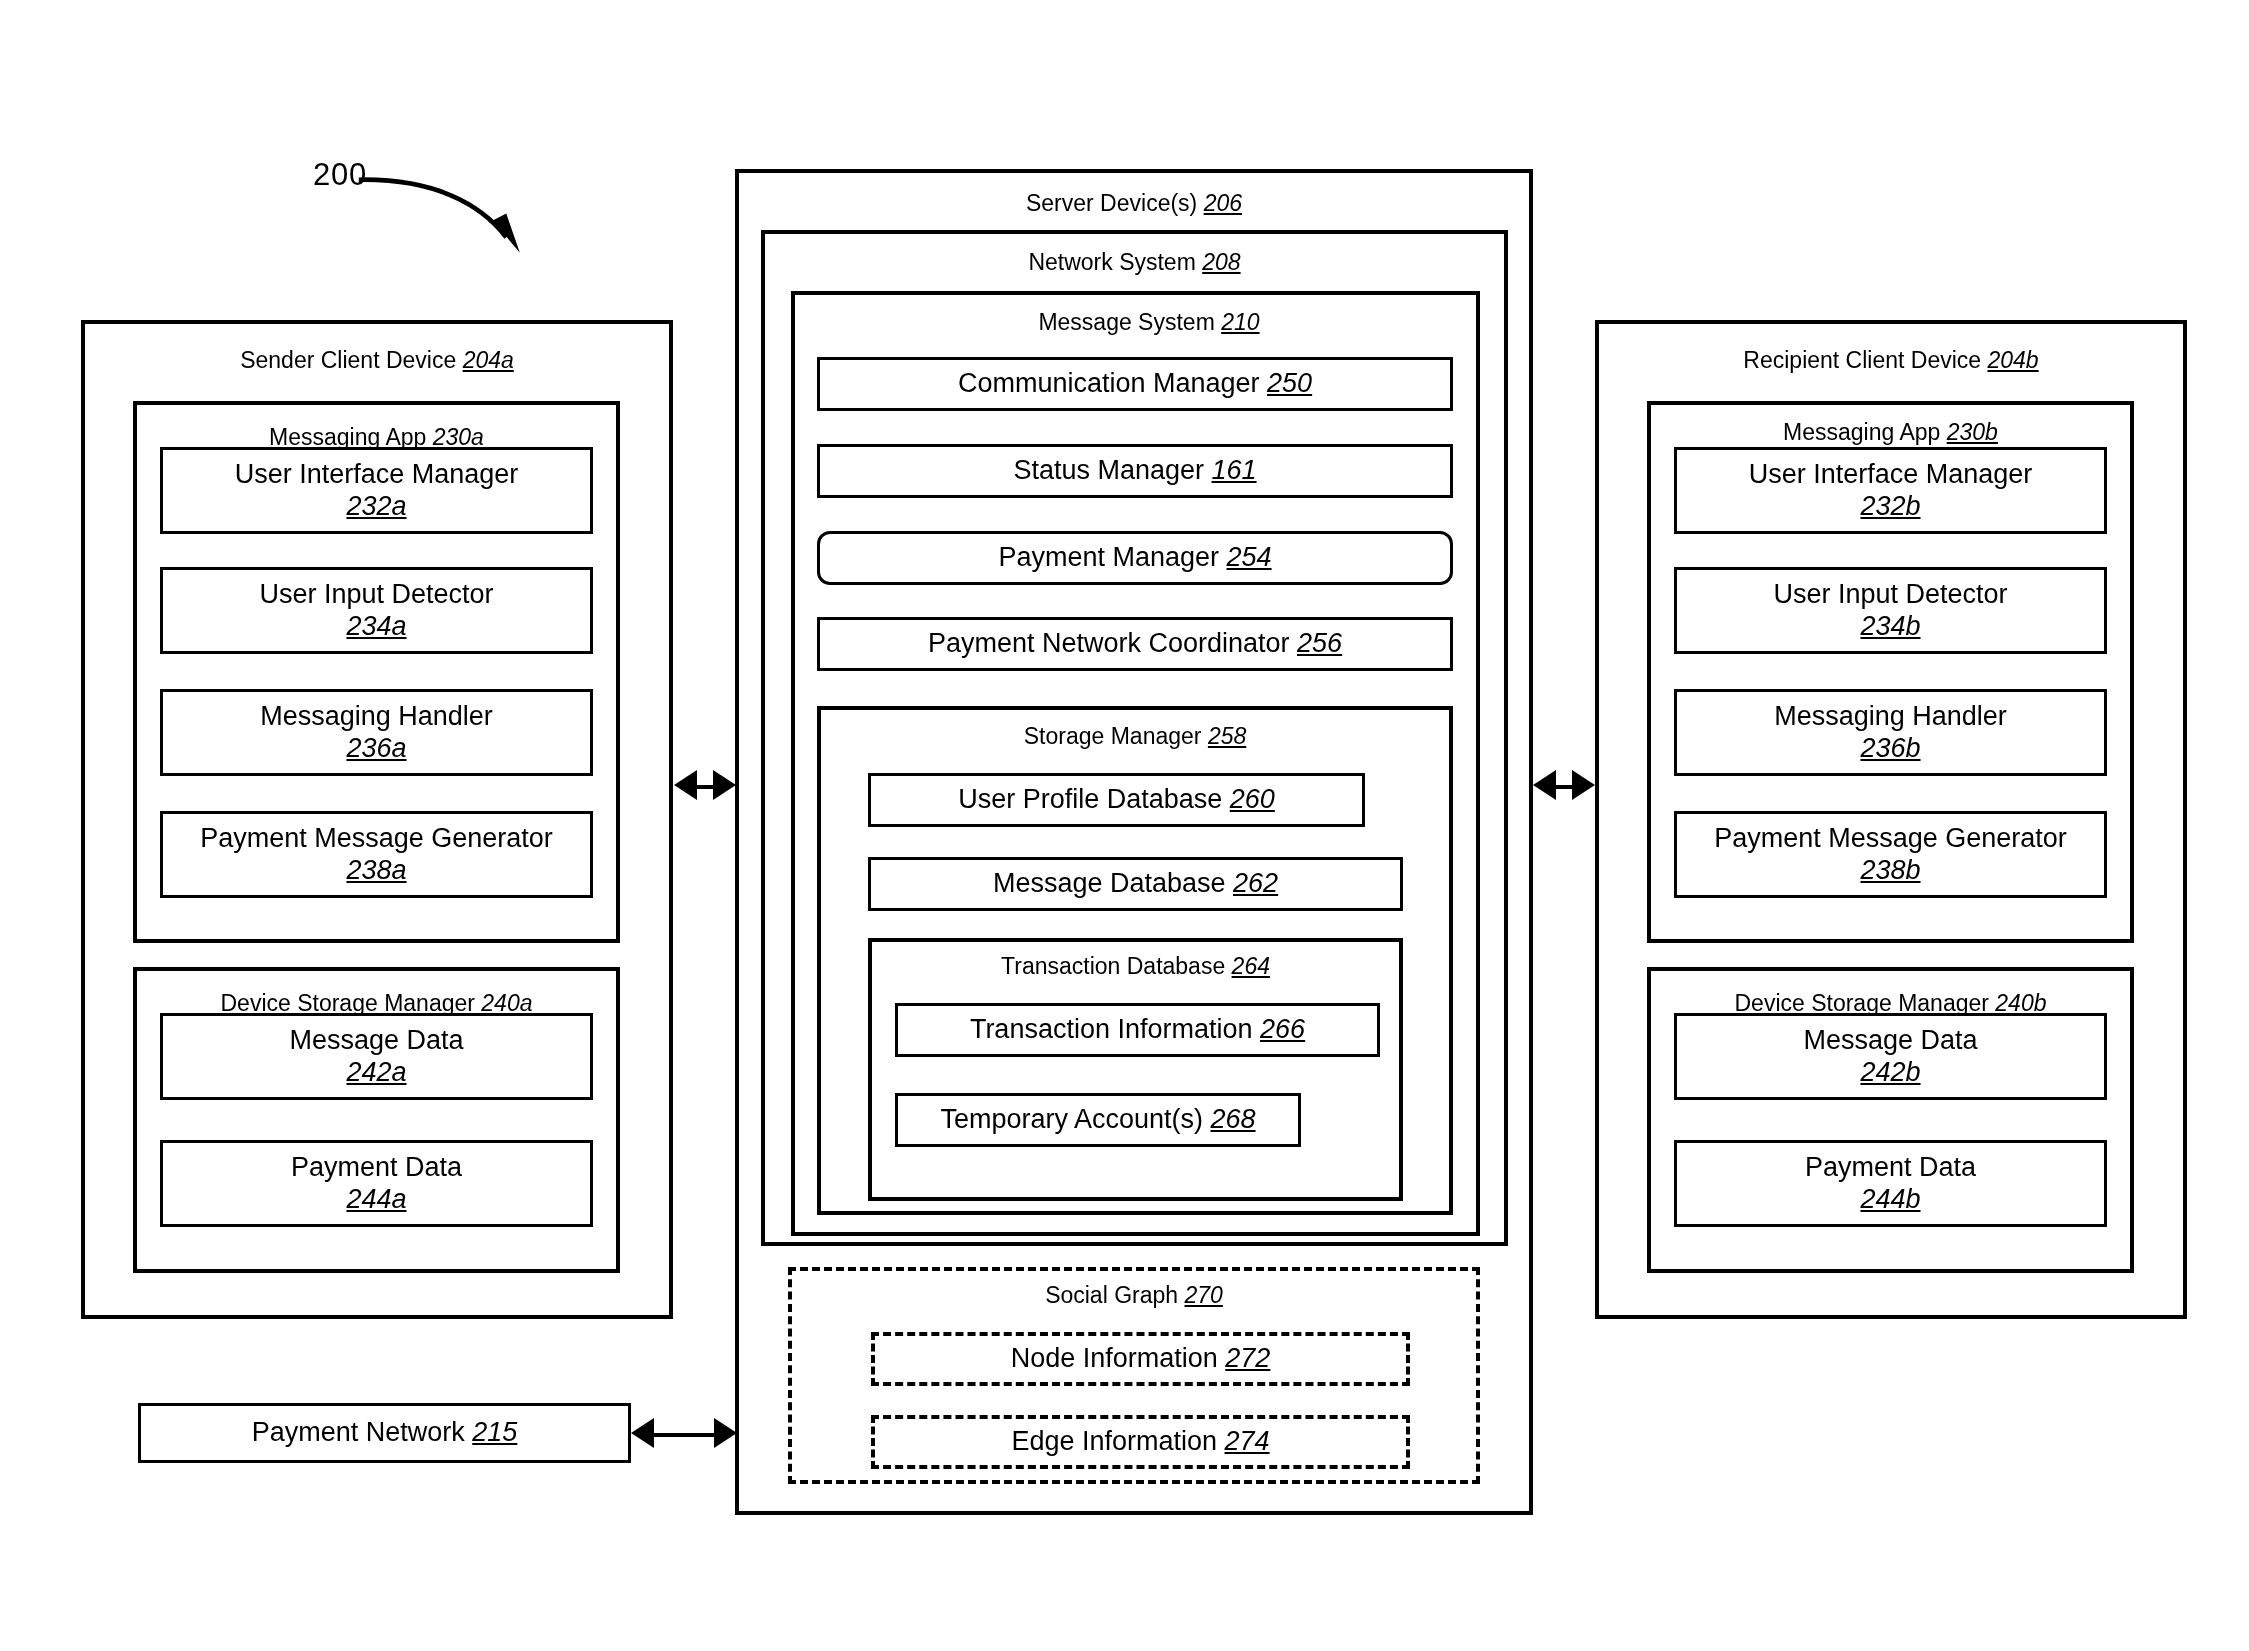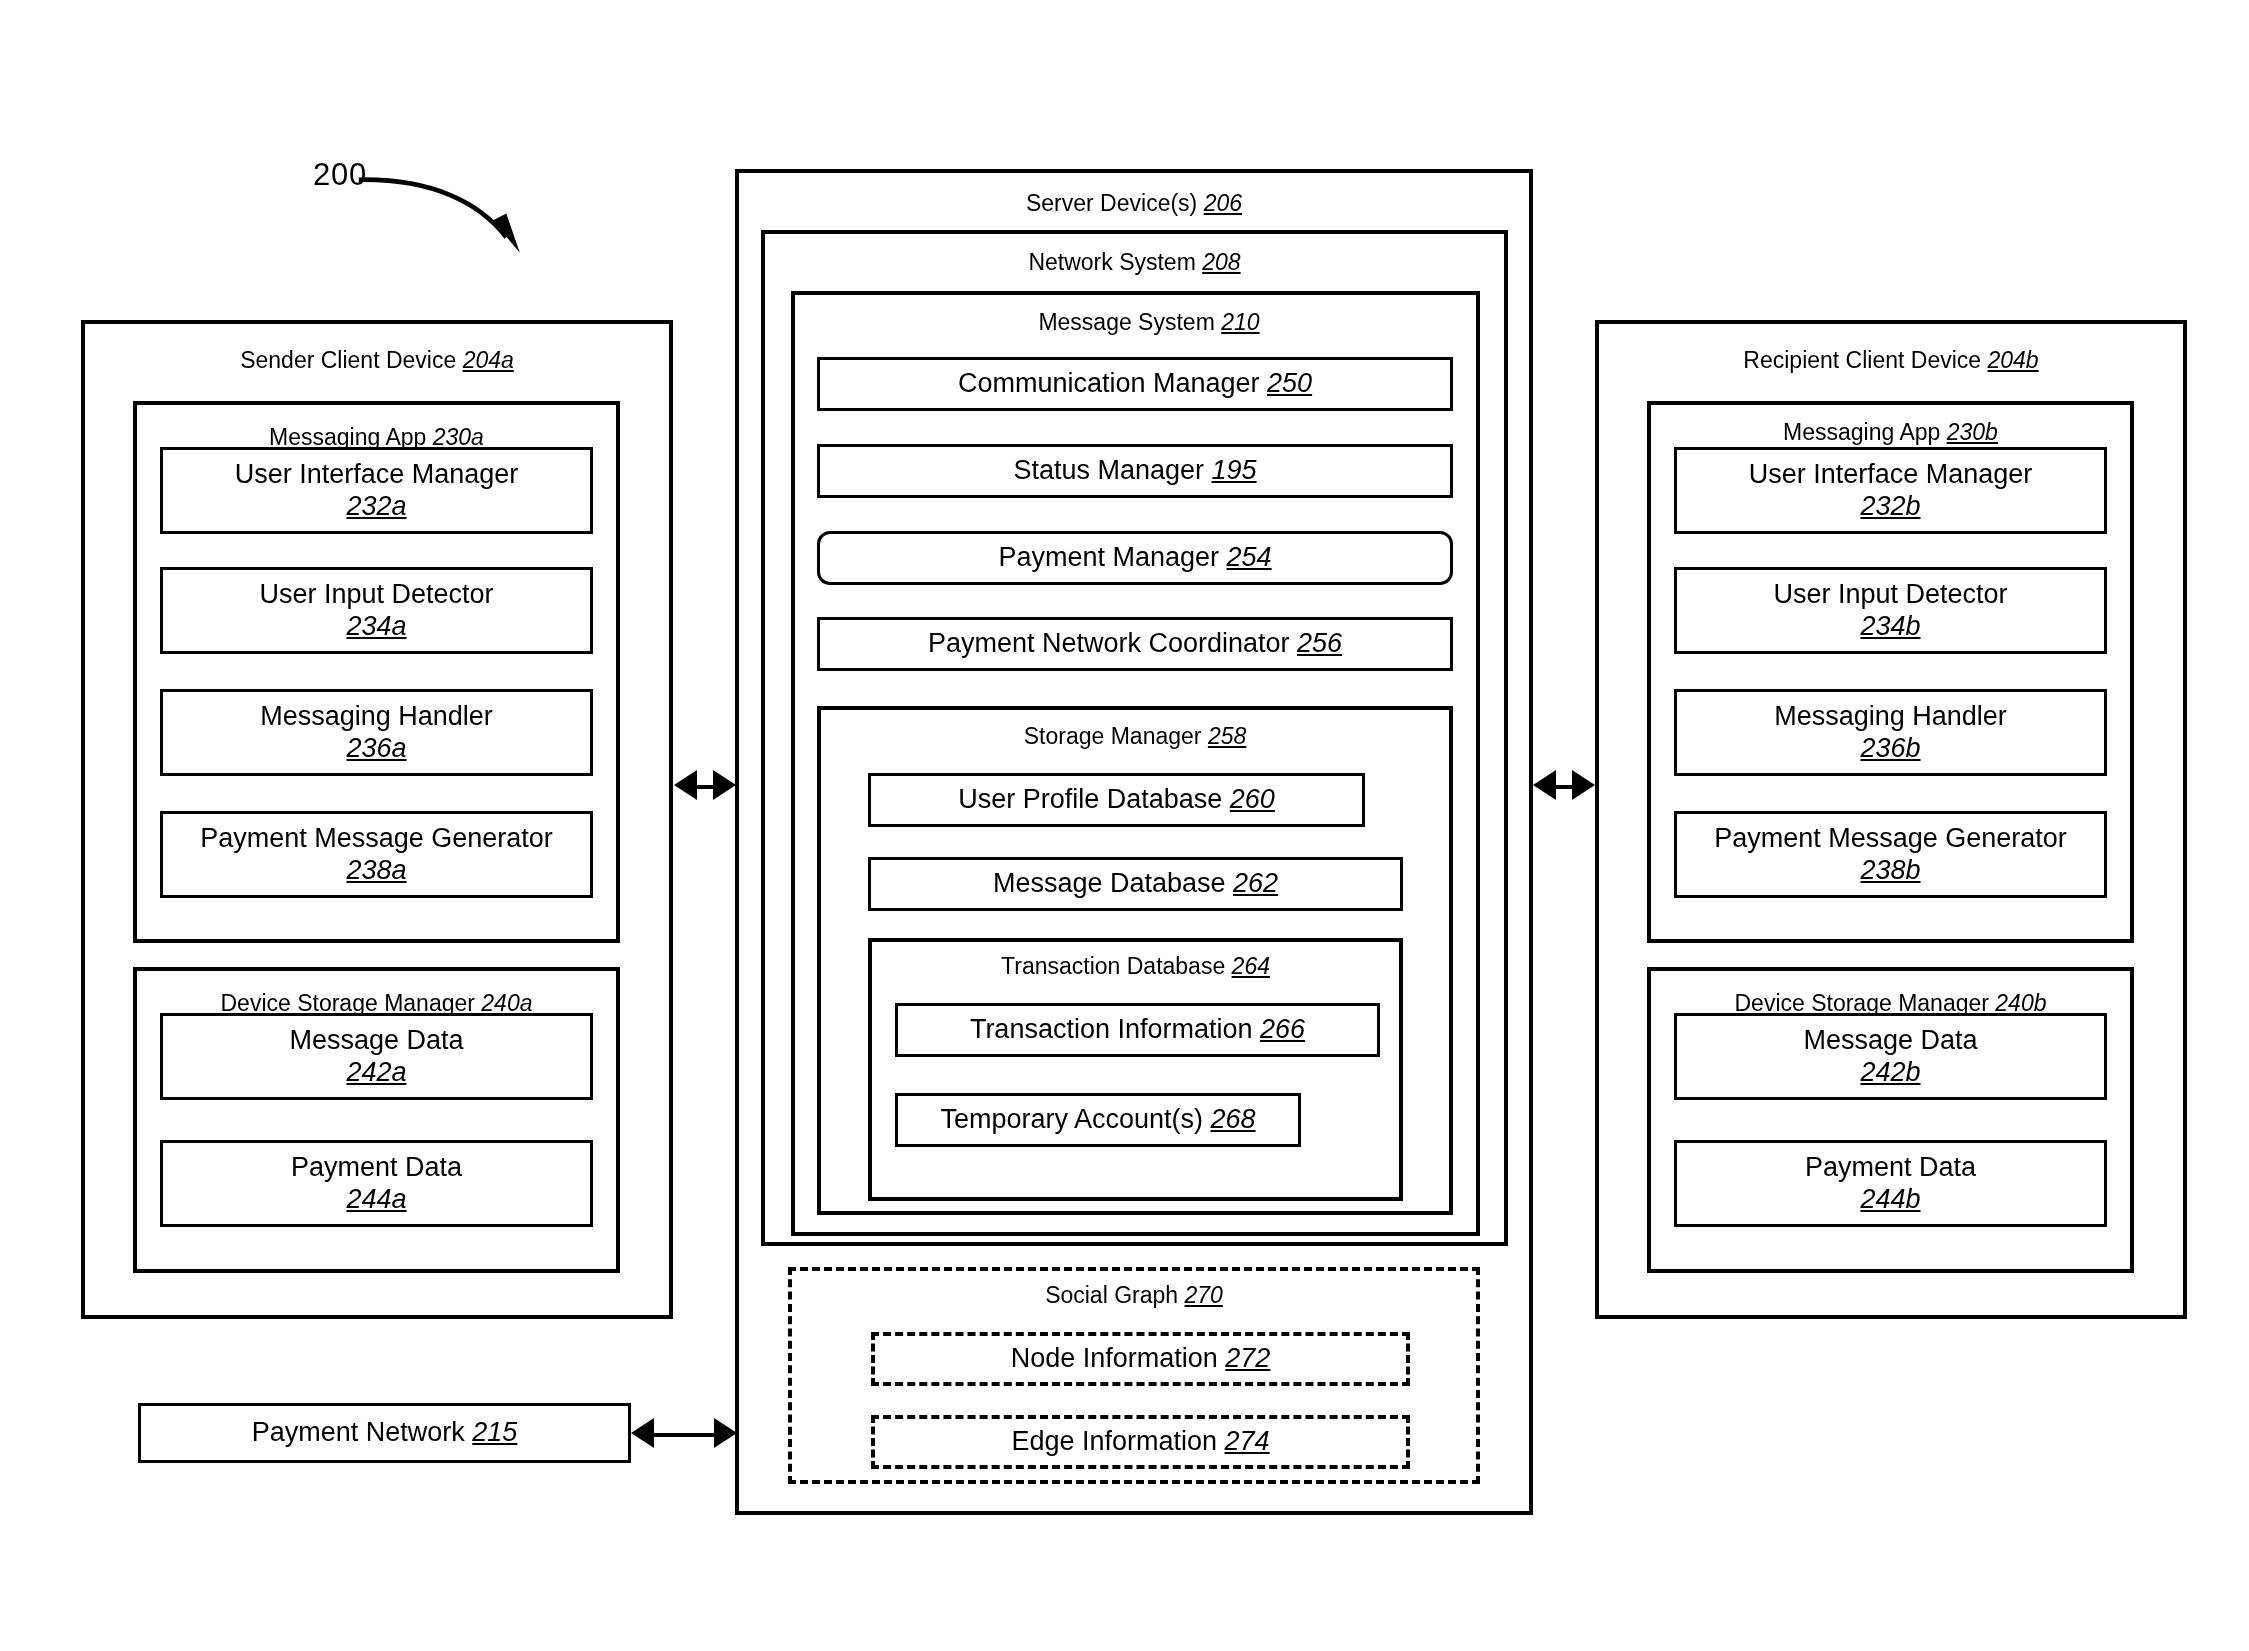--- a/index.html
+++ b/index.html
@@ -201,21 +201,21 @@
   <div class="leaf" style="left:817px; top:357px; width:636px; height:54px;">
     <div class="lbl">
       <span>Communication Manager</span>
       <span class="num">250</span>
     </div>
   </div>
 
   <div class="leaf" style="left:817px; top:444px; width:636px; height:54px;">
     <div class="lbl">
       <span>Status Manager</span>
-      <span class="num">195</span>
+      <span class="num">161</span>
     </div>
   </div>
 
   <div class="leaf" style="left:817px; top:531px; width:636px; height:54px;border-radius:13px;">
     <div class="lbl">
       <span>Payment Manager</span>
       <span class="num">254</span>
     </div>
   </div>
 

